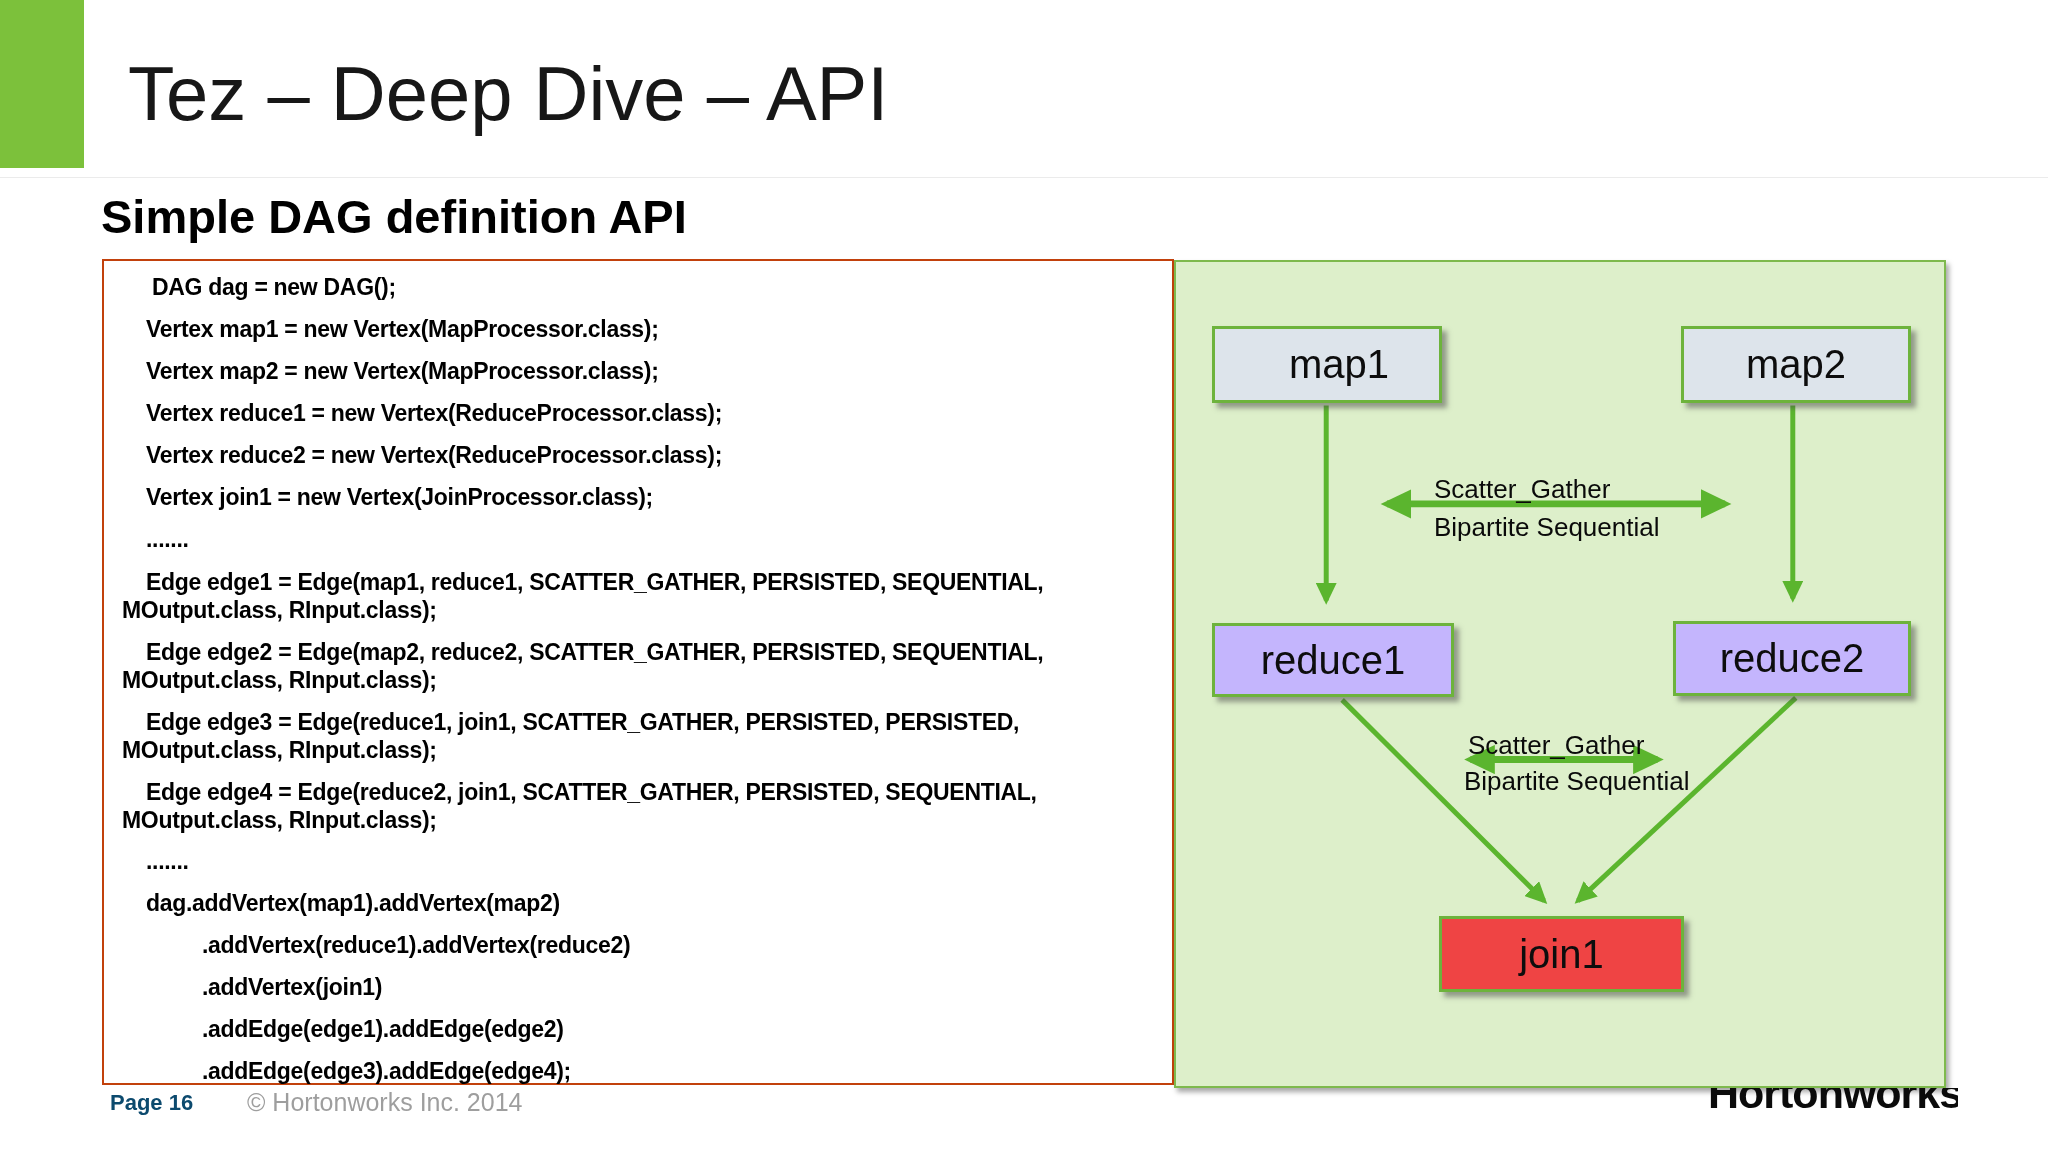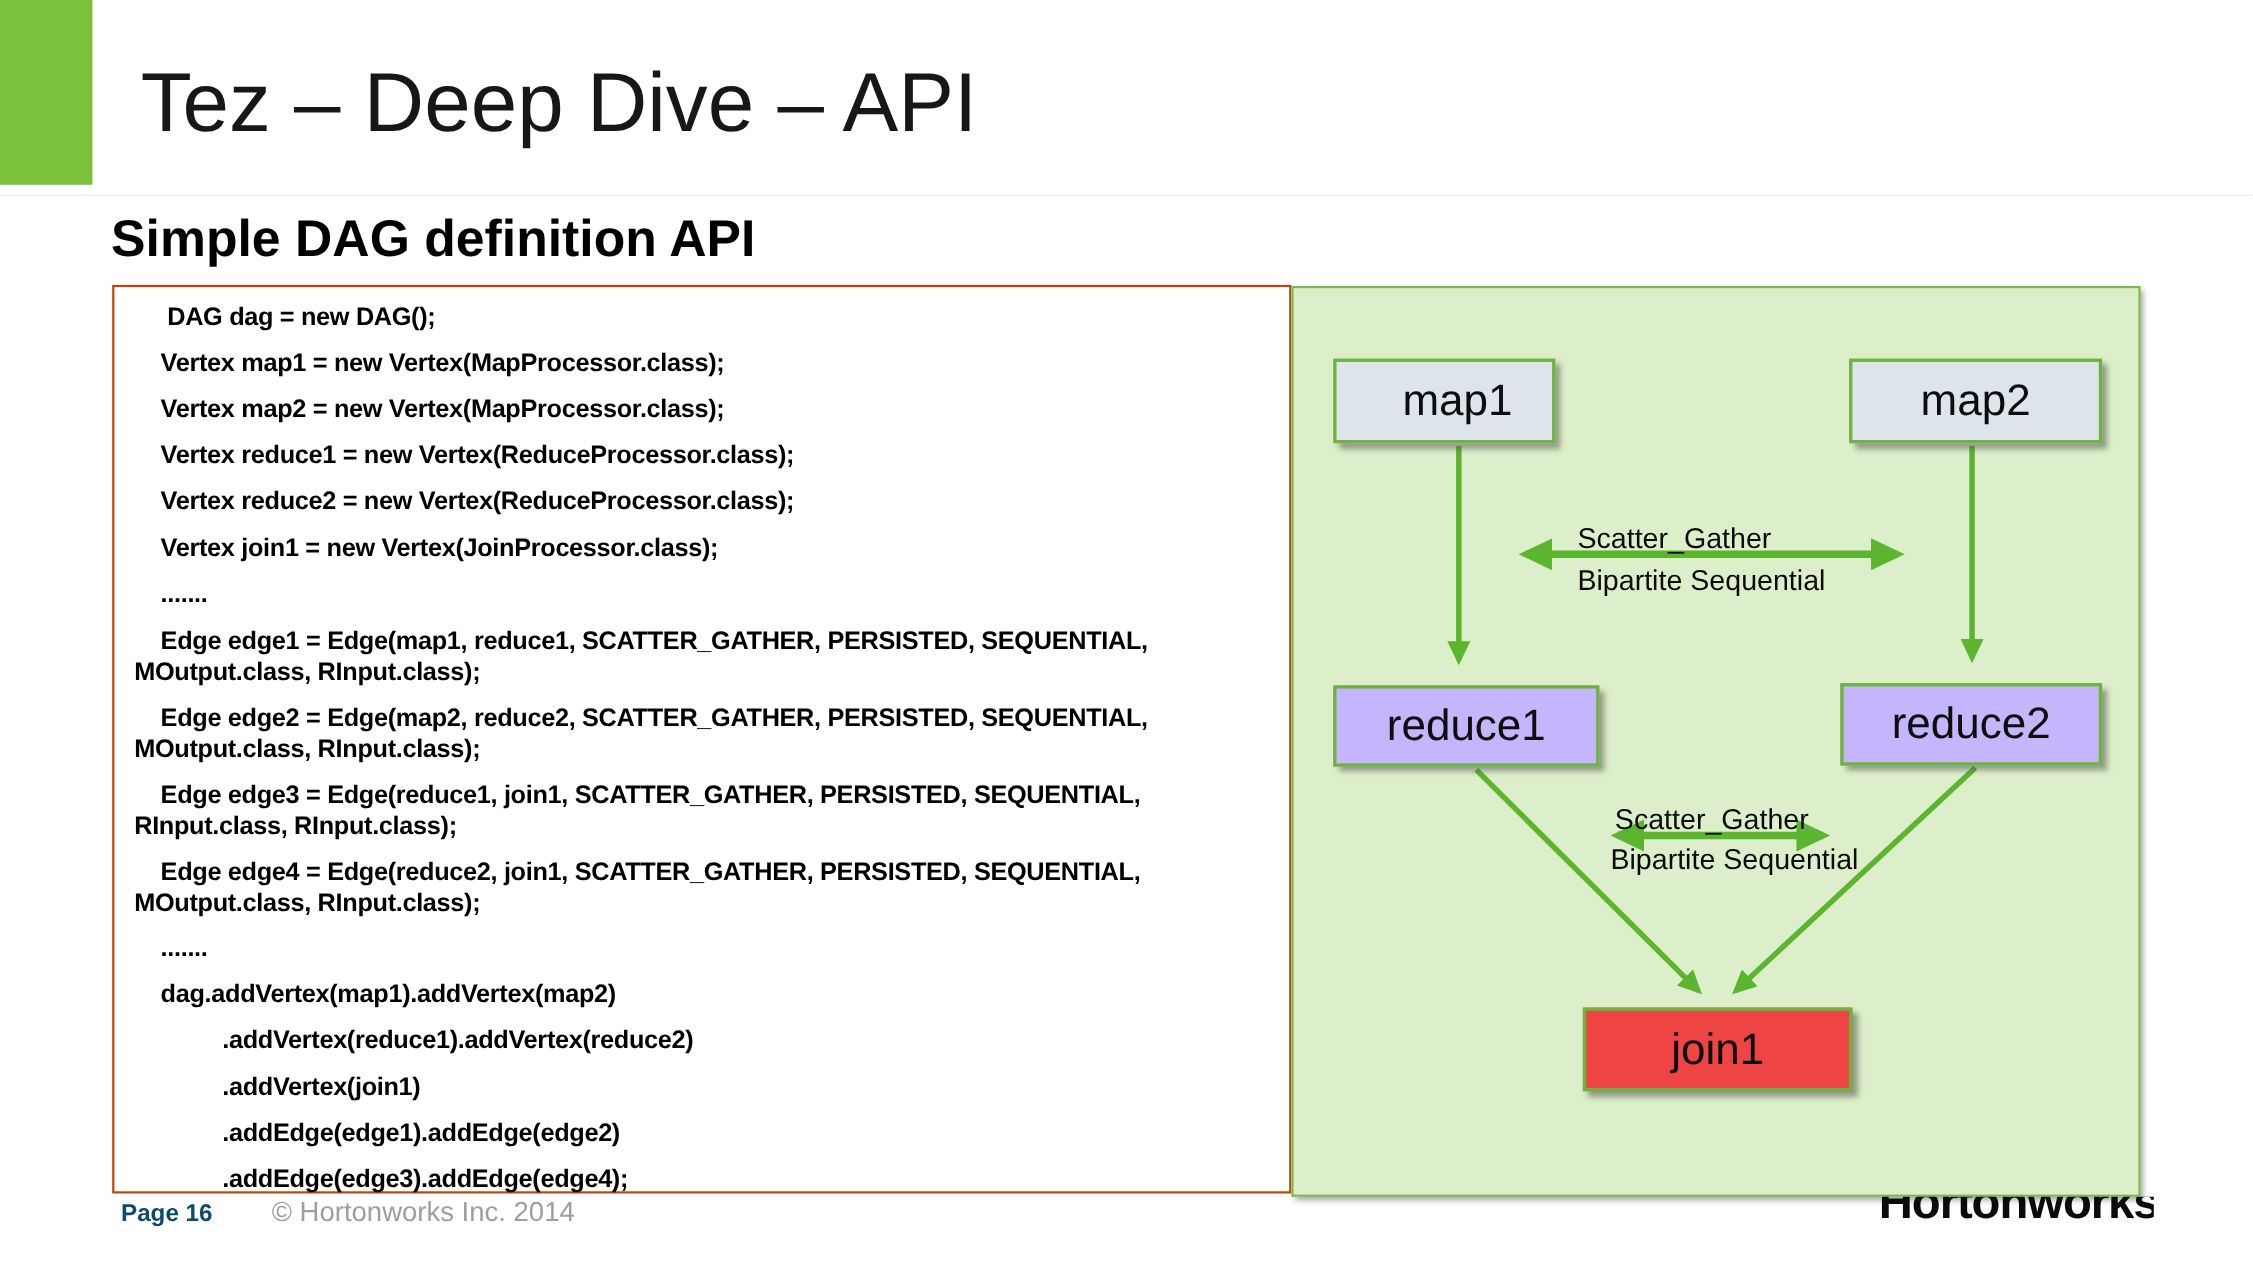--- a/index.html
+++ b/index.html
@@ -48,21 +48,21 @@
   .diagram-panel svg{position:absolute;left:0;top:0;width:100%;height:100%;}
   .node{
     position:absolute;display:flex;align-items:center;justify-content:center;
     border:3px solid #6db33c;box-sizing:border-box;
     font-size:40px;font-weight:400;color:#0d0d0d;
     box-shadow:5px 5px 5px rgba(70,70,70,0.5);
   }
   .node-map{background:#dde4eb;}
   .node-reduce{background:#c4b5fd;}
   .node-join{background:#ef4444;}
-  #node-map1{left:36px;top:64px;width:202px;height:77px;padding-left:24px;}
+  #node-map1{left:36px;top:64px;width:230px;height:77px;padding-left:24px;}
   #node-map2{left:505px;top:64px;width:230px;height:77px;}
   #node-reduce1{left:36px;top:361px;width:242px;height:74px;}
   #node-reduce2{left:497px;top:359px;width:238px;height:75px;}
   #node-join1{left:263px;top:654px;width:245px;height:76px;}
   .edge-label{
     position:absolute;font-size:26px;font-weight:400;color:#0a0a0a;
     line-height:30px;white-space:nowrap;
   }
   #elabel-1a{left:258px;top:212px;}
   #elabel-1b{left:258px;top:250px;}
@@ -102,21 +102,21 @@
   <div class="code-box">
     <div class="ln ln-a">DAG dag = new DAG();</div>
     <div class="ln ln-b">Vertex map1 = new Vertex(MapProcessor.class);</div>
     <div class="ln ln-b">Vertex map2 = new Vertex(MapProcessor.class);</div>
     <div class="ln ln-b">Vertex reduce1 = new Vertex(ReduceProcessor.class);</div>
     <div class="ln ln-b">Vertex reduce2 = new Vertex(ReduceProcessor.class);</div>
     <div class="ln ln-b">Vertex join1 = new Vertex(JoinProcessor.class);</div>
     <div class="ln ln-b">.......</div>
     <div class="ln-wrap">Edge edge1 = Edge(map1, reduce1, SCATTER_GATHER, PERSISTED, SEQUENTIAL, MOutput.class, RInput.class);</div>
     <div class="ln-wrap">Edge edge2 = Edge(map2, reduce2, SCATTER_GATHER, PERSISTED, SEQUENTIAL, MOutput.class, RInput.class);</div>
-    <div class="ln-wrap">Edge edge3 = Edge(reduce1, join1, SCATTER_GATHER, PERSISTED, SEQUENTIAL, RInput.class, RInput.class);</div>
+    <div class="ln-wrap">Edge edge3 = Edge(reduce1, join1, SCATTER_GATHER, PERSISTED, PERSISTED, MOutput.class, RInput.class);</div>
     <div class="ln-wrap">Edge edge4 = Edge(reduce2, join1, SCATTER_GATHER, PERSISTED, SEQUENTIAL, MOutput.class, RInput.class);</div>
     <div class="ln ln-b">.......</div>
     <div class="ln ln-b">dag.addVertex(map1).addVertex(map2)</div>
     <div class="ln ln-chain">.addVertex(reduce1).addVertex(reduce2)</div>
     <div class="ln ln-chain">.addVertex(join1)</div>
     <div class="ln ln-chain">.addEdge(edge1).addEdge(edge2)</div>
     <div class="ln ln-chain">.addEdge(edge3).addEdge(edge4);</div>
   </div>
 
   <div class="diagram-panel">

